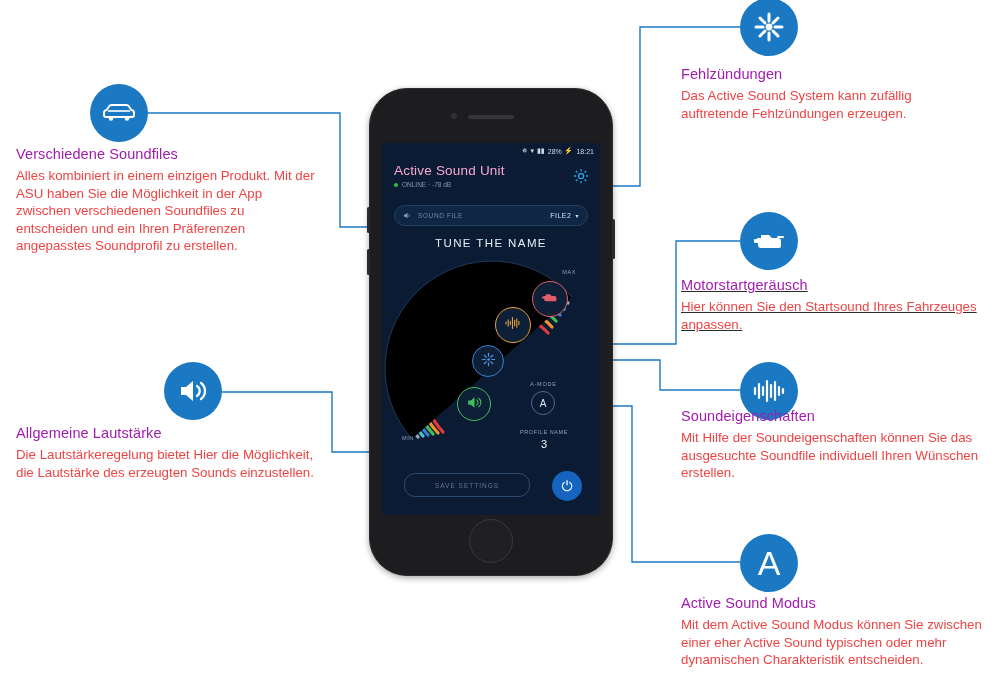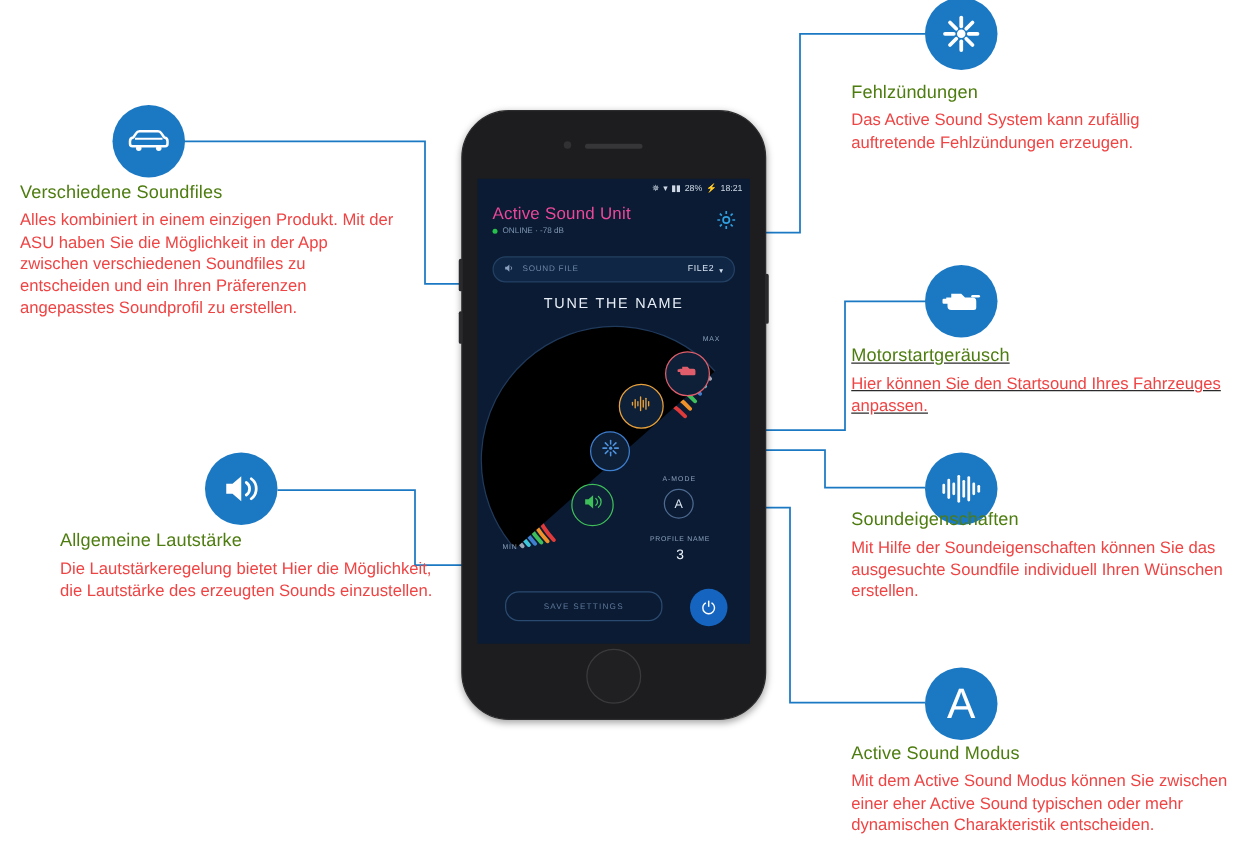--- a/index.html
+++ b/index.html
@@ -46,21 +46,21 @@
     line-height: 1;
     font-family: "Liberation Sans", sans-serif;
   }
 
   
   .callout { position: absolute; }
   .callout h3 {
     margin: 0 0 5px 0;
     font-size: 14.5px;
     font-weight: normal;
-    color: #4d7c0f;
+    color: #a21caf;
     letter-spacing: .1px;
   }
   .callout p {
     margin: 0;
     font-size: 13.3px;
     line-height: 17.5px;
     color: #ef4444;
   }
 
   
@@ -136,21 +136,21 @@
     color: #cfd9e6;
   }
   #statusbar .sb-ico { font-size: 7px; }
   #apphead {
     position: absolute;
     left: 12px; top: 20px; right: 10px;
     height: 34px;
   }
   #apptitle {
     font-size: 13.5px;
-    color: #ec4899;
+    color: #f9a8d4;
     letter-spacing: .2px;
   }
   #appsub {
     margin-top: 3px;
     font-size: 6.5px;
     color: #7f96b3;
     display: flex;
     align-items: center;
     gap: 4px;
   }
@@ -396,21 +396,21 @@
 
   <div class="badge" style="left:740px; top:534px;">
     <span class="glyph">A</span>
   </div>
 
   <div class="callout" style="left:16px; top:146px; width:300px;">
     <h3>Verschiedene Soundfiles</h3>
     <p>Alles kombiniert in einem einzigen Produkt. Mit der ASU haben Sie die Möglichkeit in der App zwischen verschiedenen Soundfiles zu entscheiden und ein Ihren Präferenzen angepasstes Soundprofil zu erstellen.</p>
   </div>
 
-  <div class="callout" style="left:16px; top:425px; width:300px;margin-left:32px;">
+  <div class="callout" style="left:16px; top:425px; width:300px;">
     <h3>Allgemeine Lautstärke</h3>
     <p>Die Lautstärkeregelung bietet Hier die Möglichkeit, die Lautstärke des erzeugten Sounds einzustellen.</p>
   </div>
 
   <div class="callout" style="left:681px; top:66px; width:300px;">
     <h3>Fehlzündungen</h3>
     <p>Das Active Sound System kann zufällig auftretende Fehlzündungen erzeugen.</p>
   </div>
 
   <div class="callout" style="left:681px; top:277px; width:300px;text-decoration:underline;">

